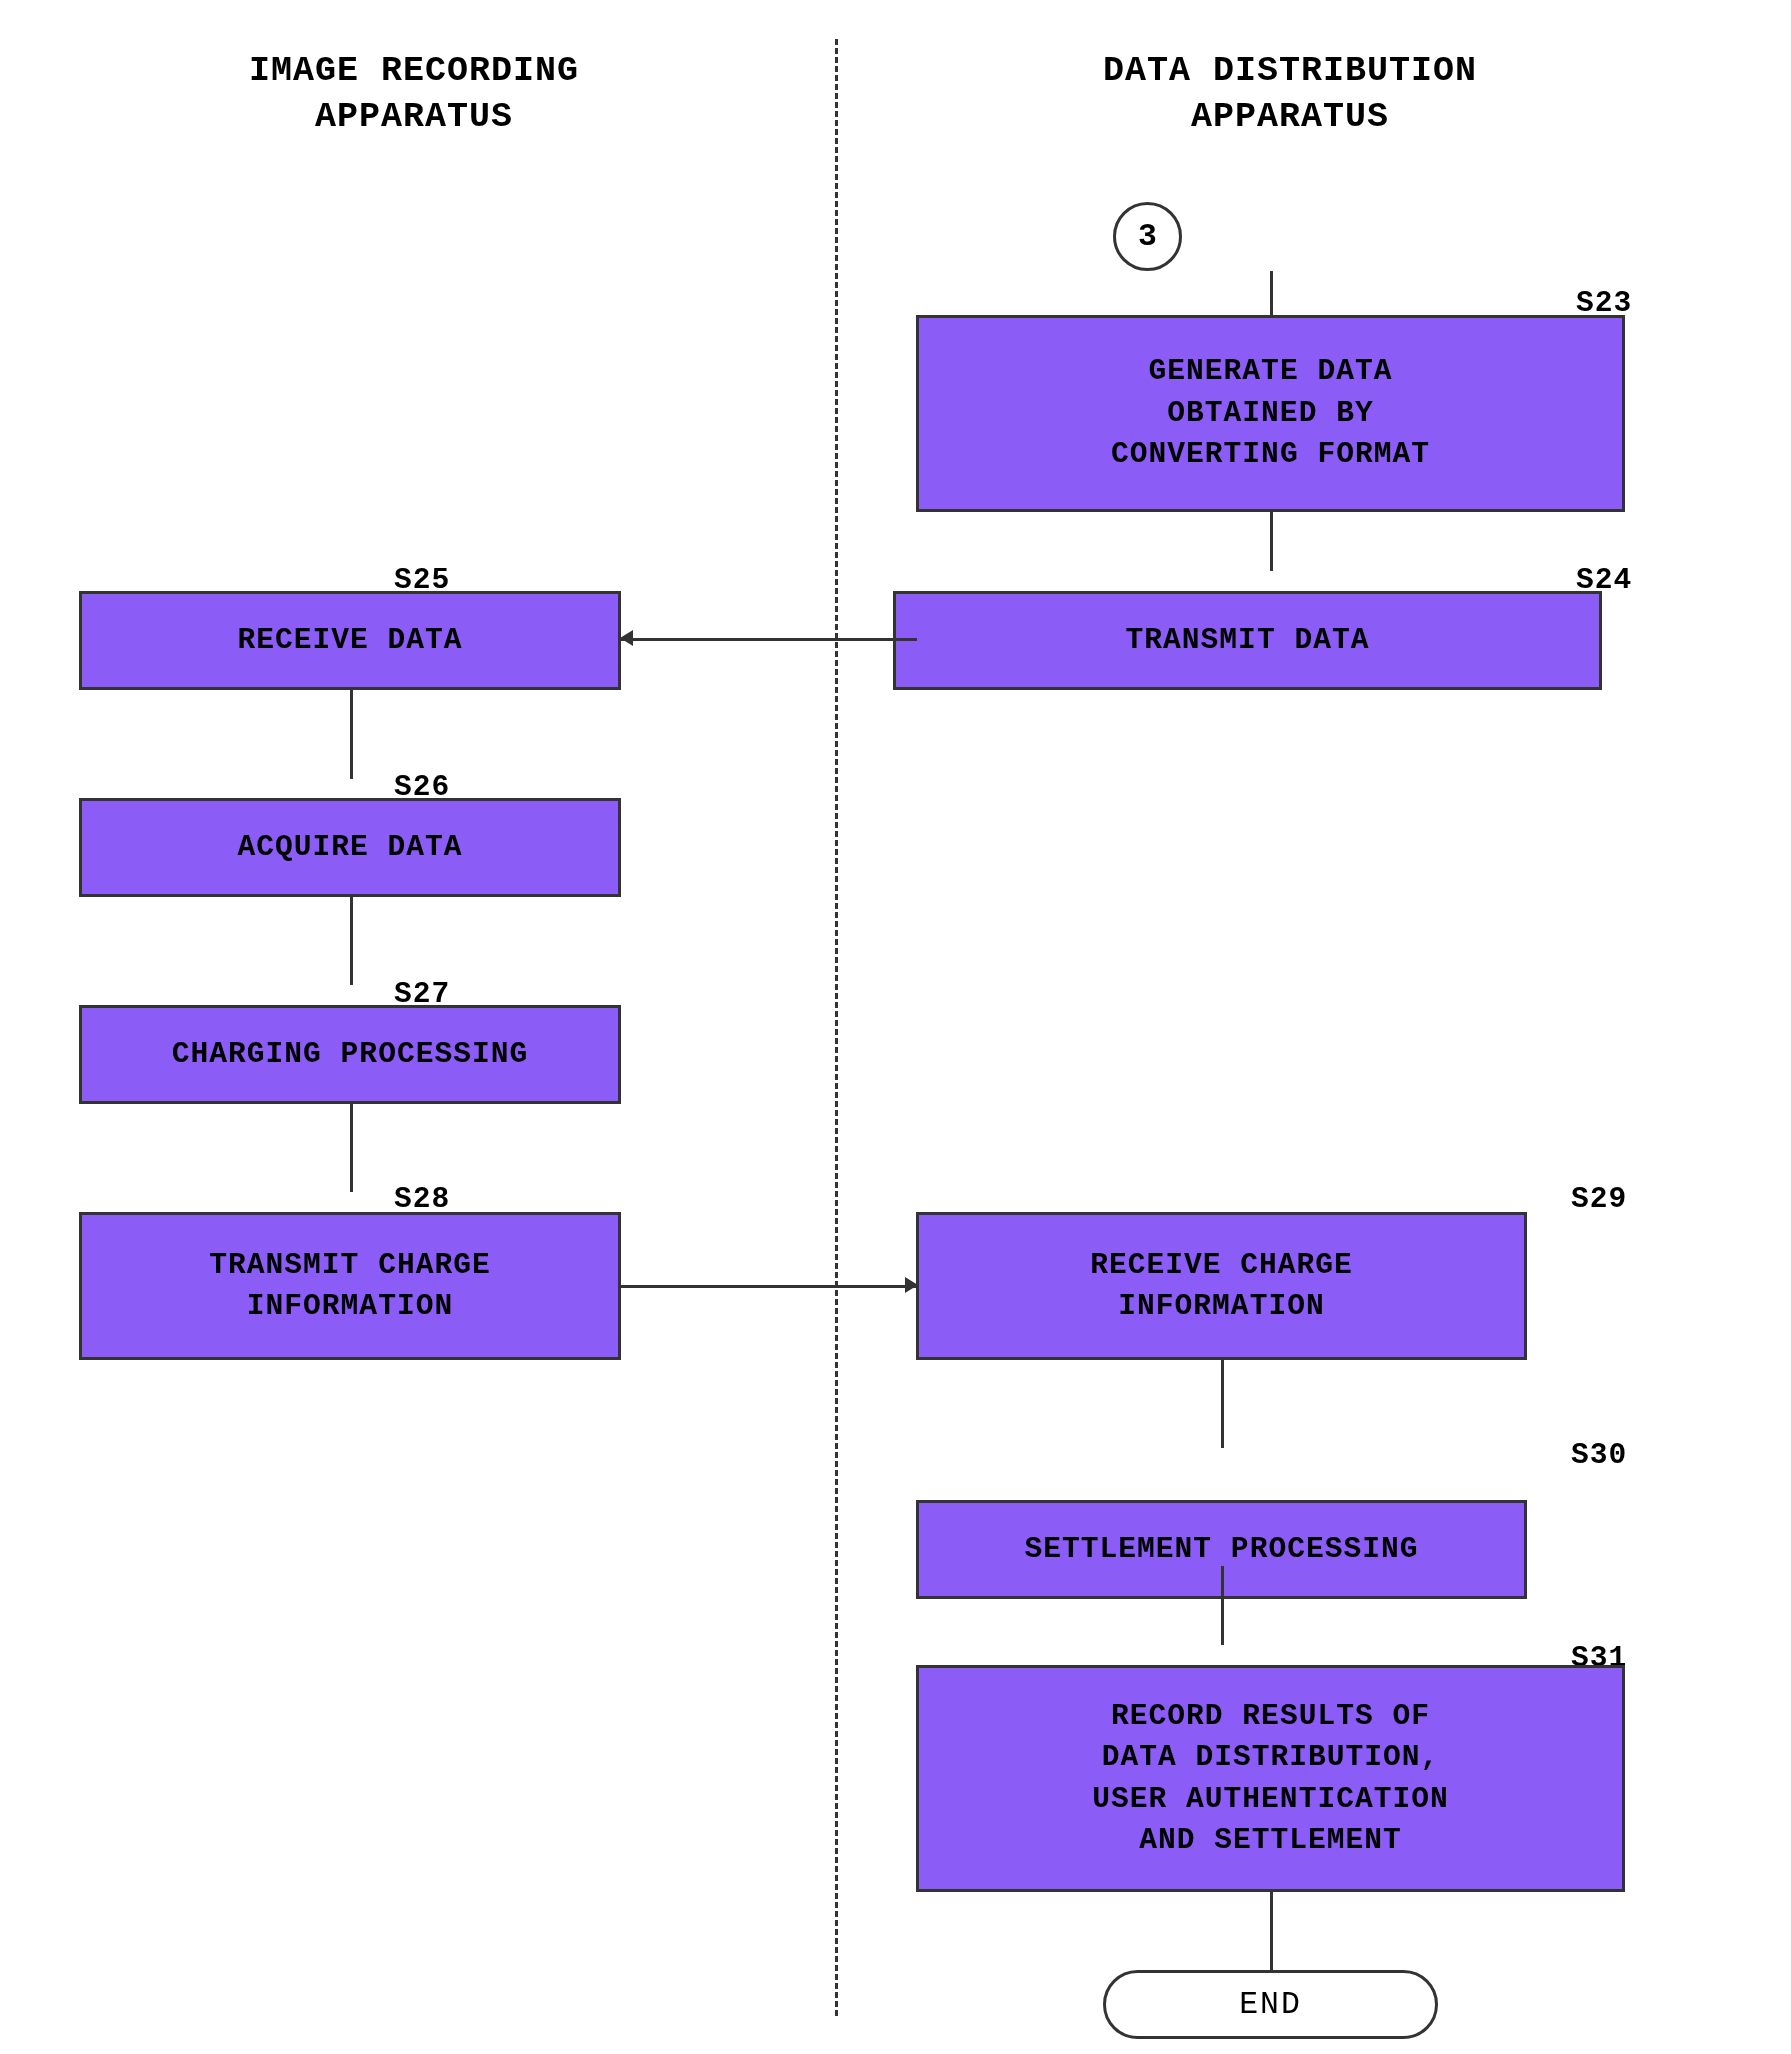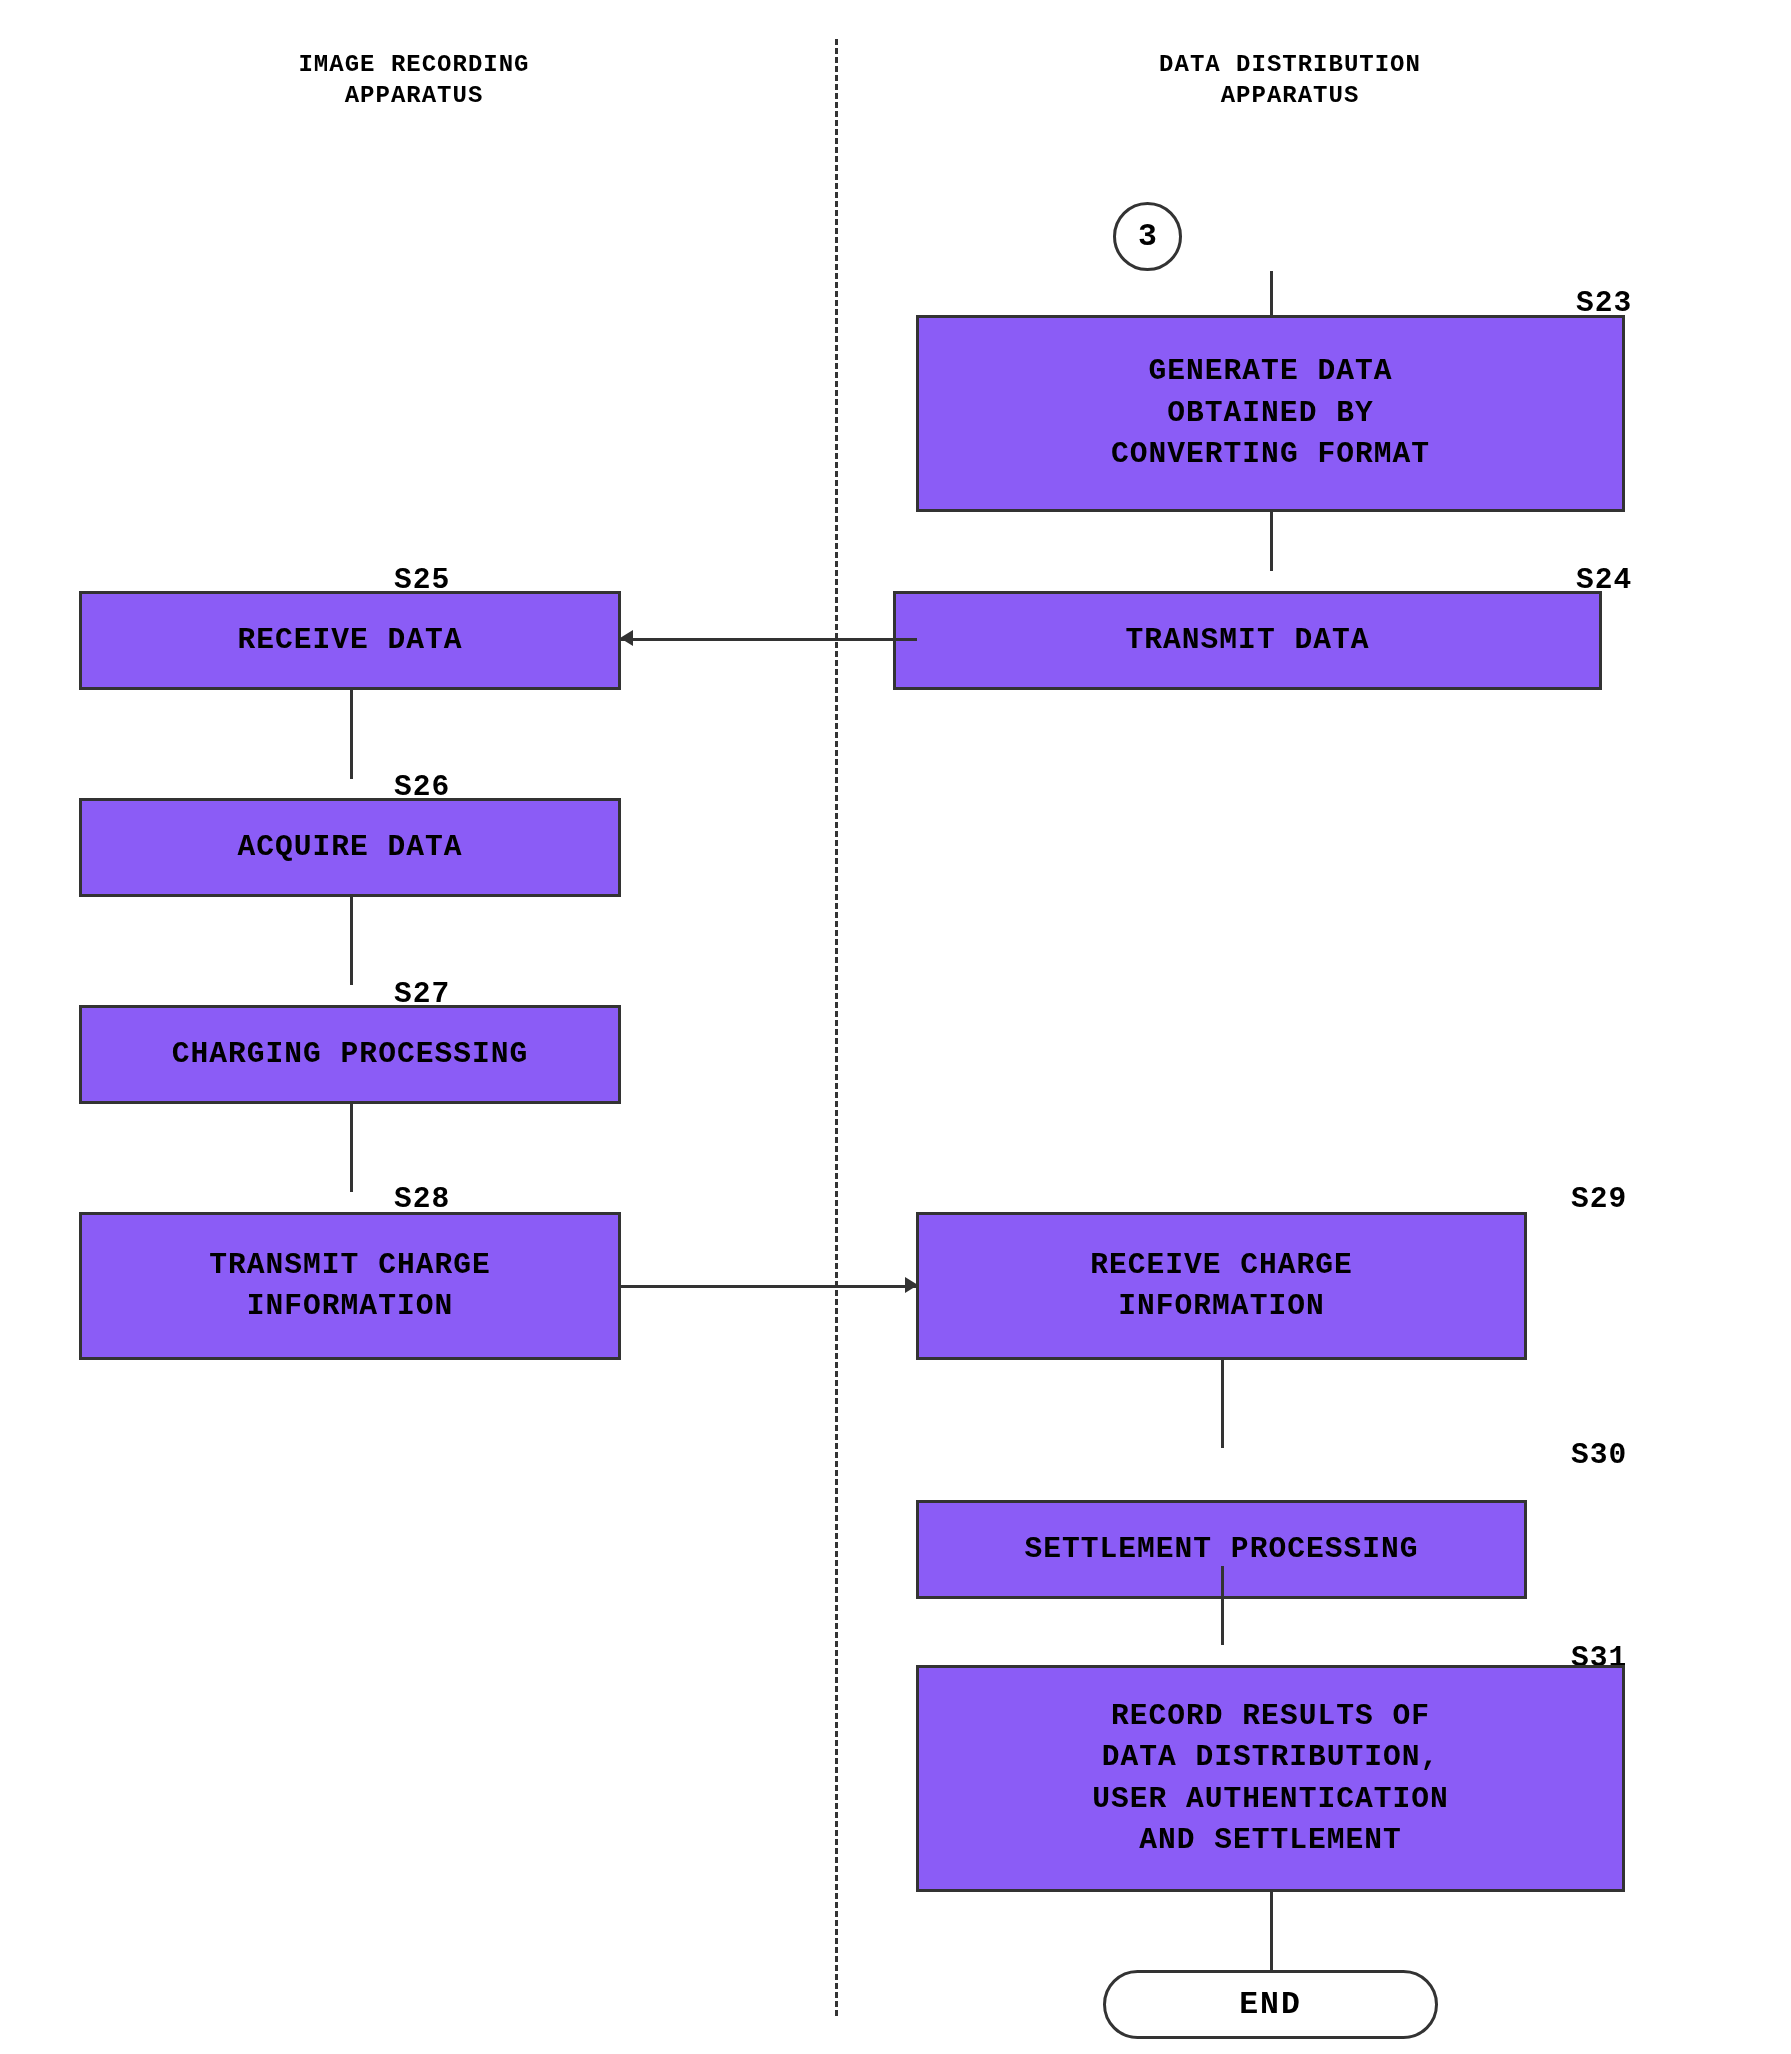--- a/index.html
+++ b/index.html
@@ -16,21 +16,21 @@
       width: 1792px;
       height: 2055px;
       position: relative;
       background: #fff;
     }
 
     
     .col-header {
       position: absolute;
       text-align: center;
-      font-size: 24px;
+      font-size: 35px;
       font-weight: bold;
       letter-spacing: 1px;
       line-height: 1.3;
     }
 
     
     .divider {
       position: absolute;
       left: 835px;
       top: 39px;
@@ -115,21 +115,21 @@
     
     .end-box {
       position: absolute;
       border: 3px solid #333;
       border-radius: 49px;
       background: #fff;
       display: flex;
       align-items: center;
       justify-content: center;
       font-size: 31.5px;
-      font-weight: bold;
+      font-weight: normal;
       letter-spacing: 2px;
     }
   </style>
 </head>
 <body>
 
 <div class="diagram-container">
 
   <div class="divider"></div>
 

